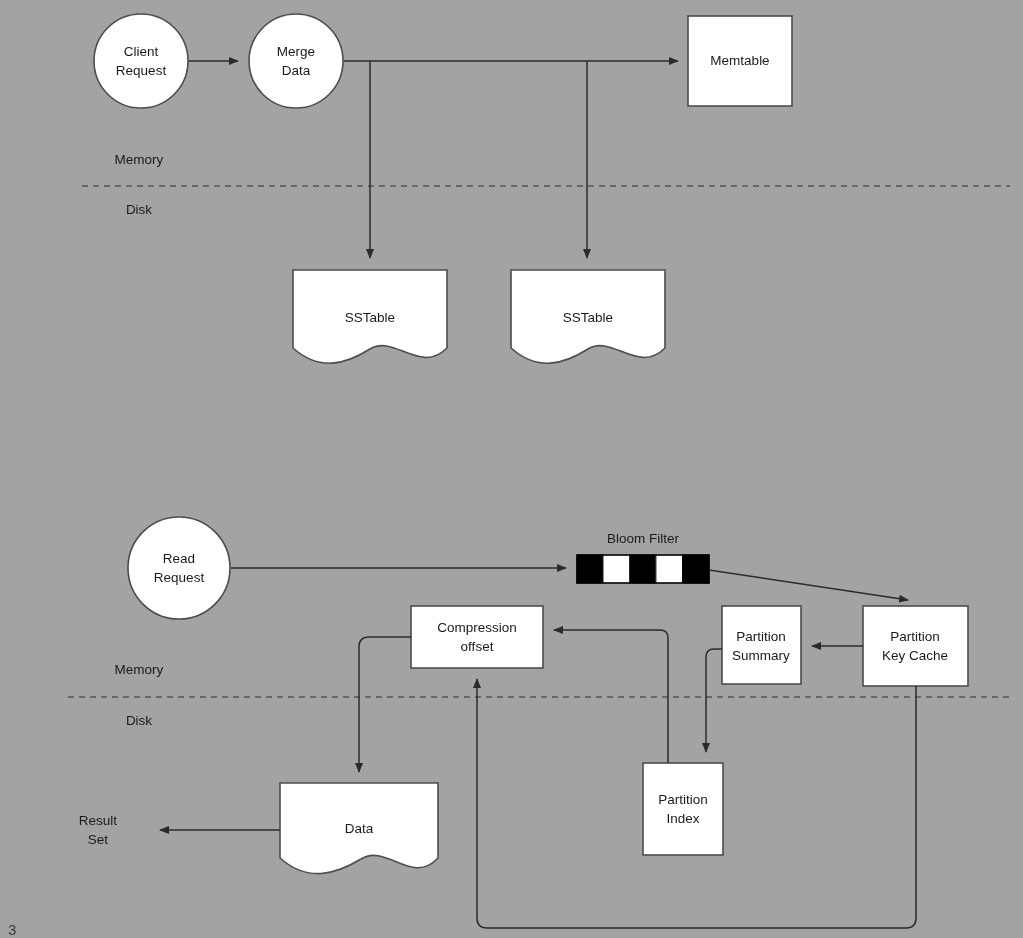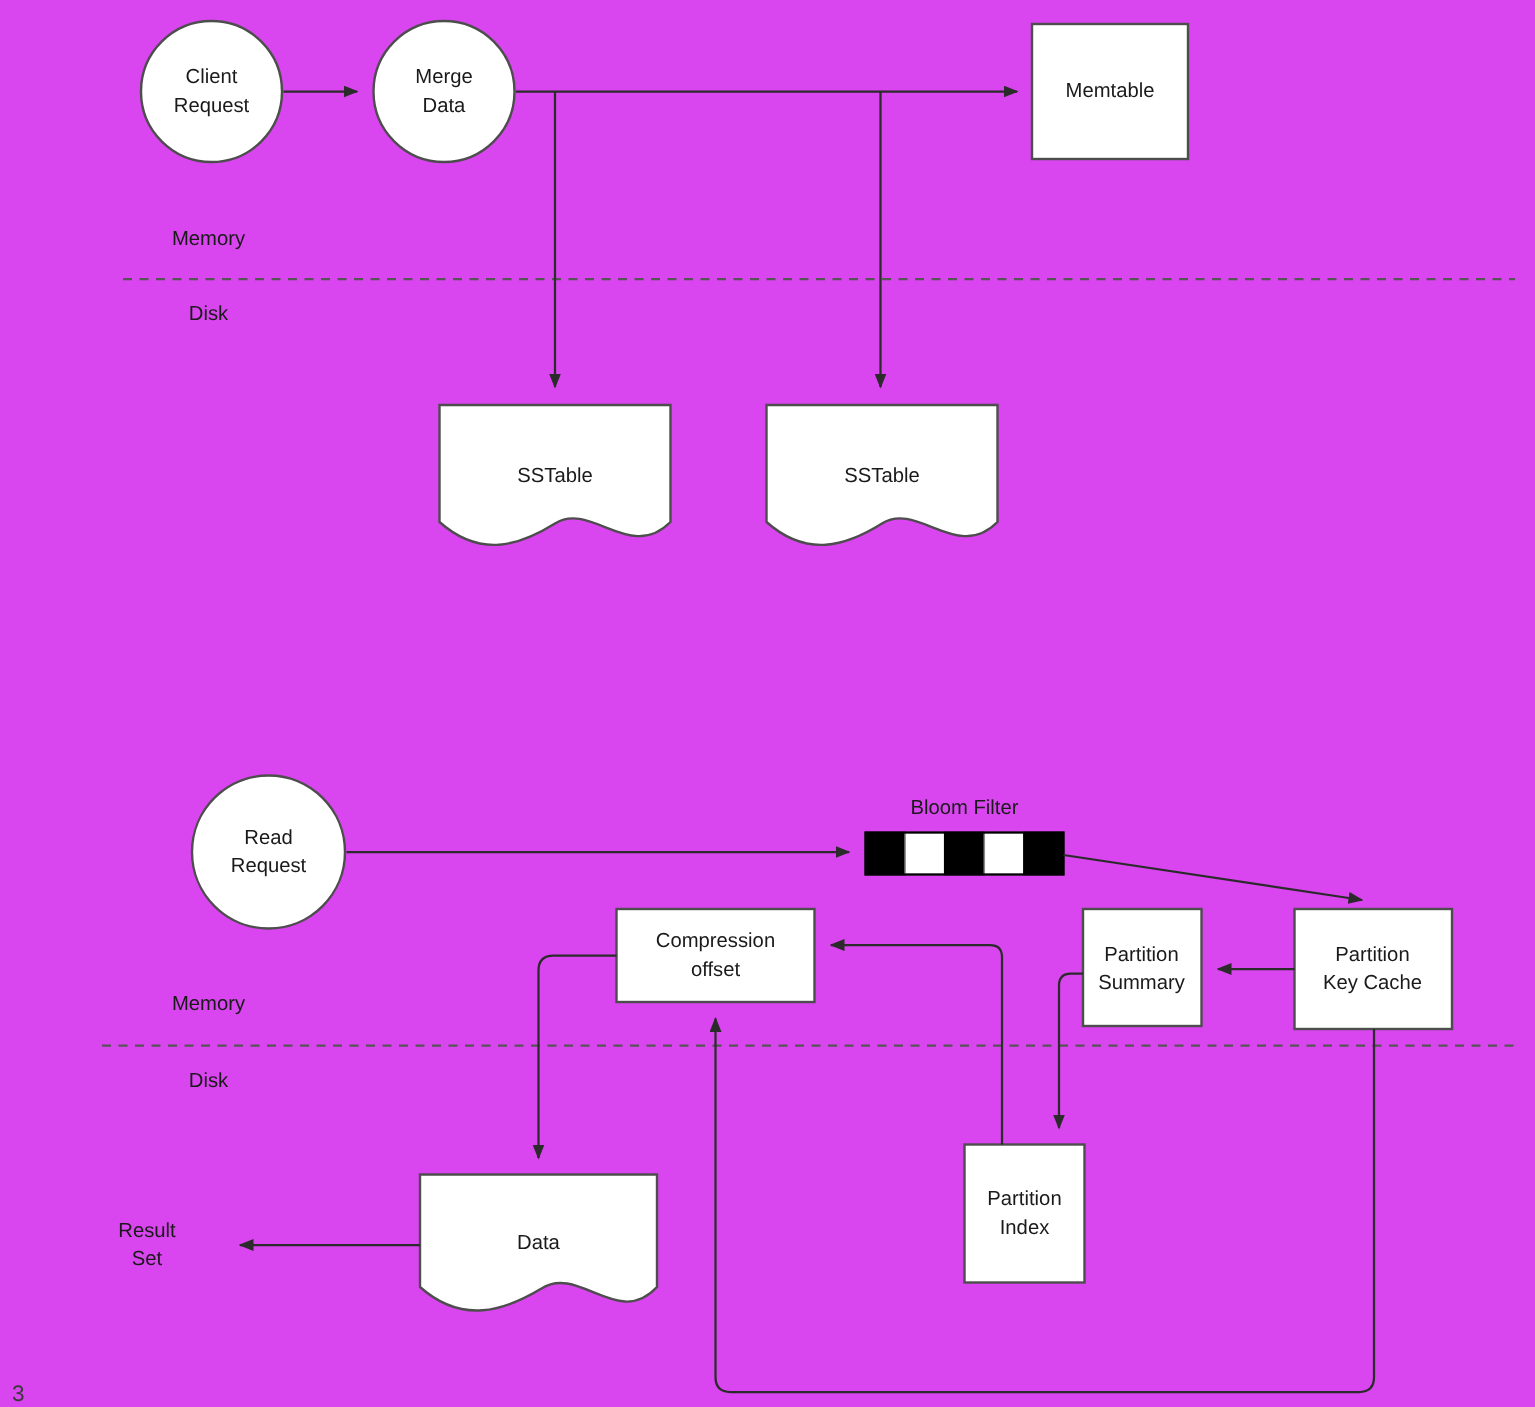--- a/index.html
+++ b/index.html
@@ -8,21 +8,21 @@
     background: #ffffff;
   }
   body {
     font-family: "Liberation Sans", sans-serif;
     color: #1a1a1a;
   }
   #canvas {
     position: relative;
     width: 1023px;
     height: 938px;
-    background: #d946ef;
+    background: #a3a3a3;
     overflow: hidden;
   }
   #diagram-svg {
     position: absolute;
     left: 0;
     top: 0;
     width: 1023px;
     height: 938px;
   }
   .node-label {

